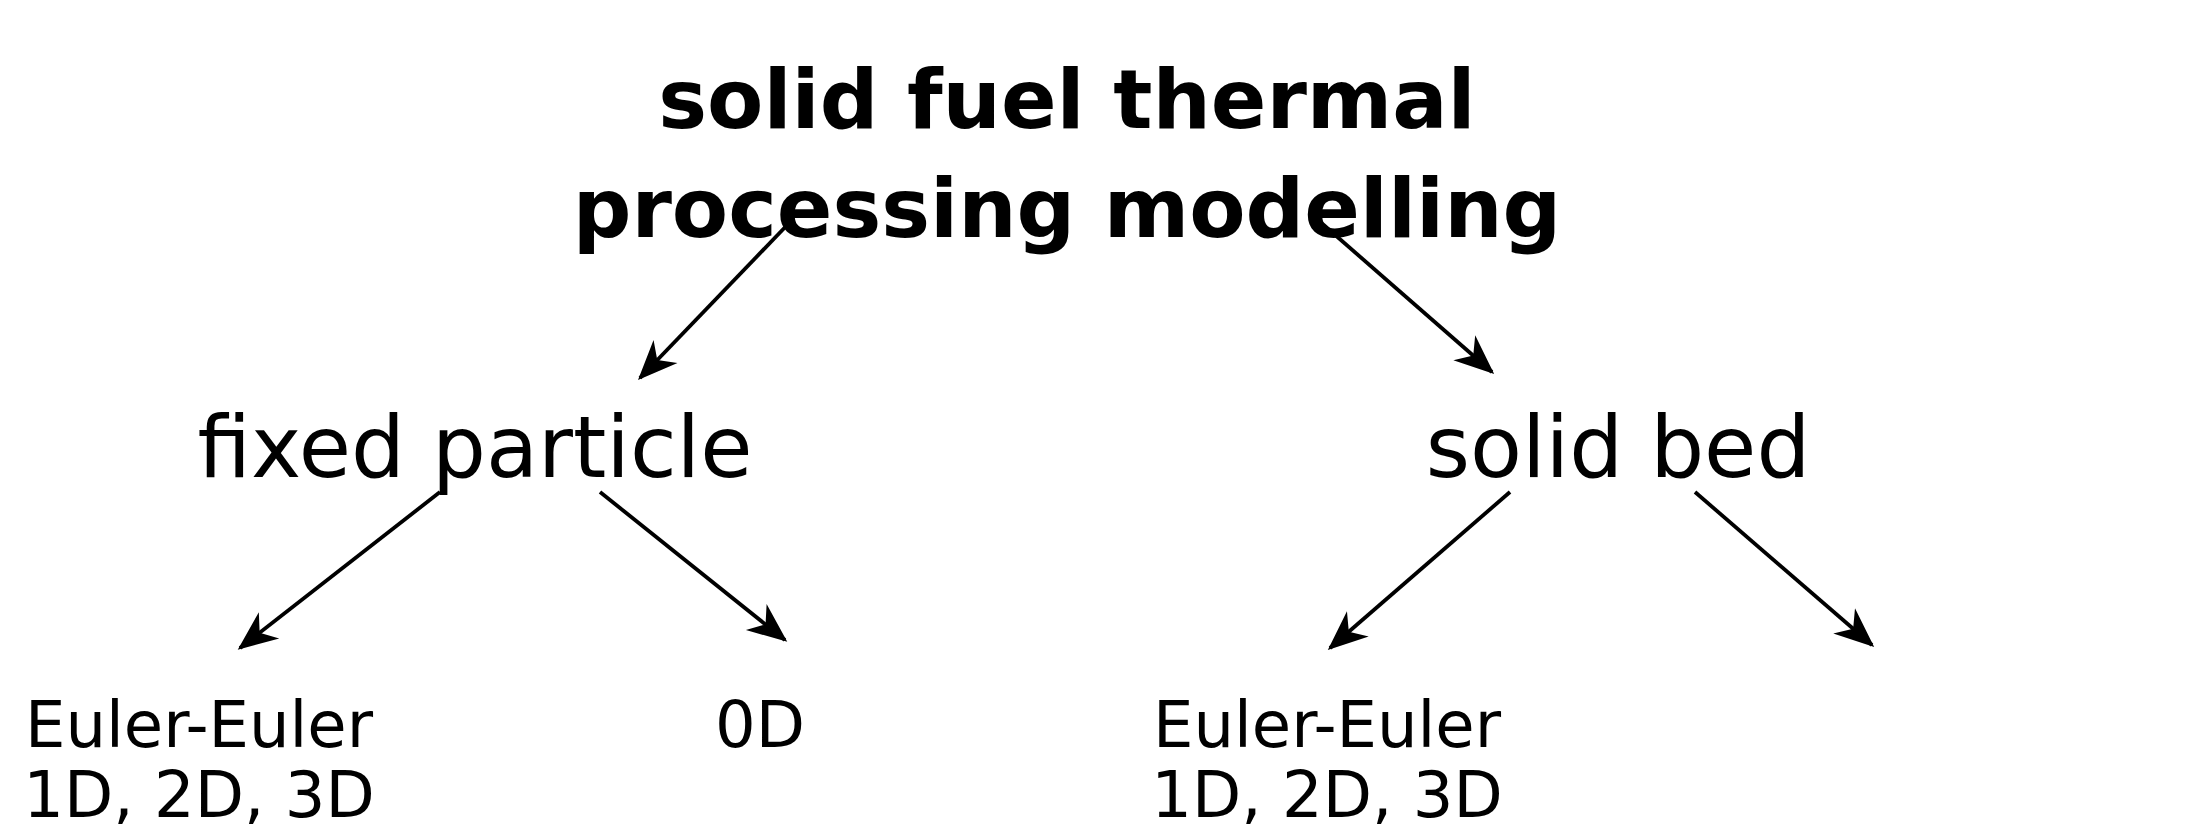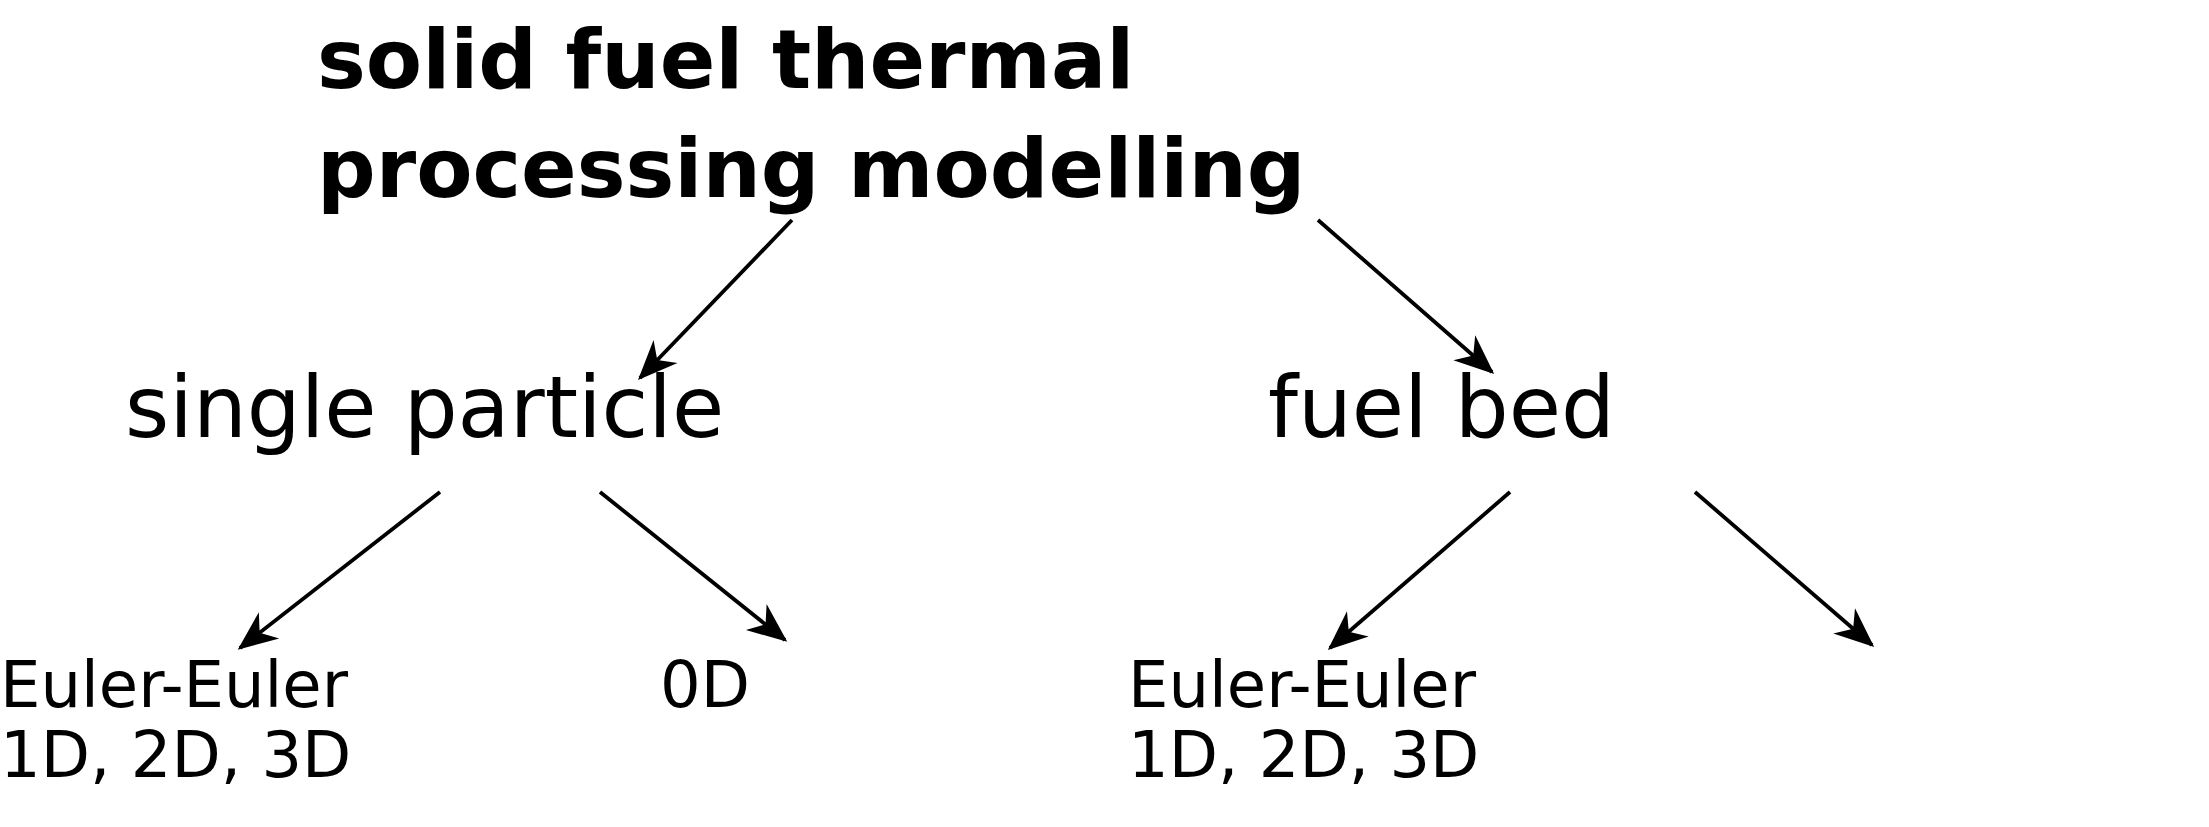--- a/index.html
+++ b/index.html
@@ -17,21 +17,22 @@
     left: 0; top: 0;
     width: 2209px; height: 827px;
   }
   .arrows line {
     stroke: var(--arrow, #000000);
     stroke-width: 3.8;
   }
   .node {
     position: absolute;
     white-space: pre-line;
-    text-align: left;
+    text-align: center;
+    margin-top: 40px;
   }
   .root {
     left: 317px; top: 5px; width: 1500px;
     font-size: 82px; font-weight: bold; line-height: 109px;
   }
   .branch { top: 358px; font-size: 85px; line-height: 100px; }
   .branch-sp { left: 125px;  width: 700px; }
   .branch-fb { left: 1268px; width: 700px; }
   .leaf { top: 650px; font-size: 64px; line-height: 70px; }
   .leaf-1 { left: 0px;    width: 398px; }
@@ -54,23 +55,23 @@
     <line x1="1318" y1="220" x2="1492" y2="372" marker-end="url(#ah)"></line>
     <line x1="440" y1="492" x2="240" y2="648" marker-end="url(#ah)"></line>
     <line x1="600" y1="492" x2="785" y2="640" marker-end="url(#ah)"></line>
     <line x1="1510" y1="492" x2="1330" y2="648" marker-end="url(#ah)"></line>
     <line x1="1695" y1="492" x2="1872" y2="645" marker-end="url(#ah)"></line>
   </svg>
 
   <div class="node root">solid fuel thermal
 processing modelling</div>
 
-  <div class="node branch branch-sp">single particle</div>
+  <div class="node branch branch-sp">fixed particle</div>
 
-  <div class="node branch branch-fb">fuel bed</div>
+  <div class="node branch branch-fb">solid bed</div>
 
   <div class="node leaf leaf-1">Euler-Euler
 1D, 2D, 3D</div>
 
   <div class="node leaf leaf-2">0D</div>
 
   <div class="node leaf leaf-3">Euler-Euler
 1D, 2D, 3D</div>
 
 

